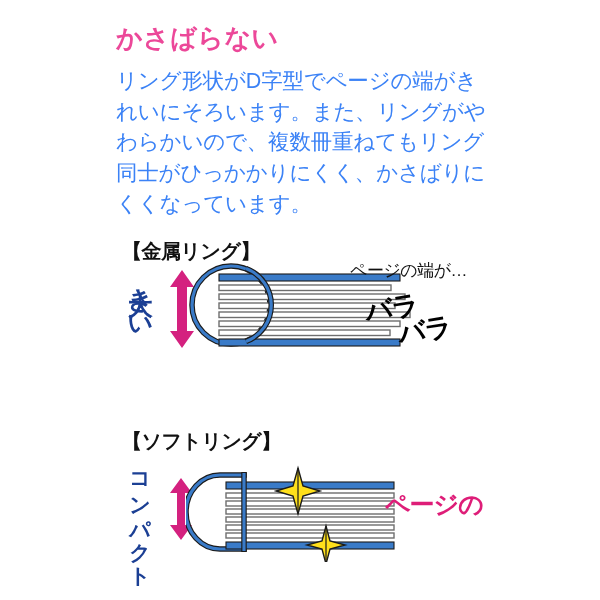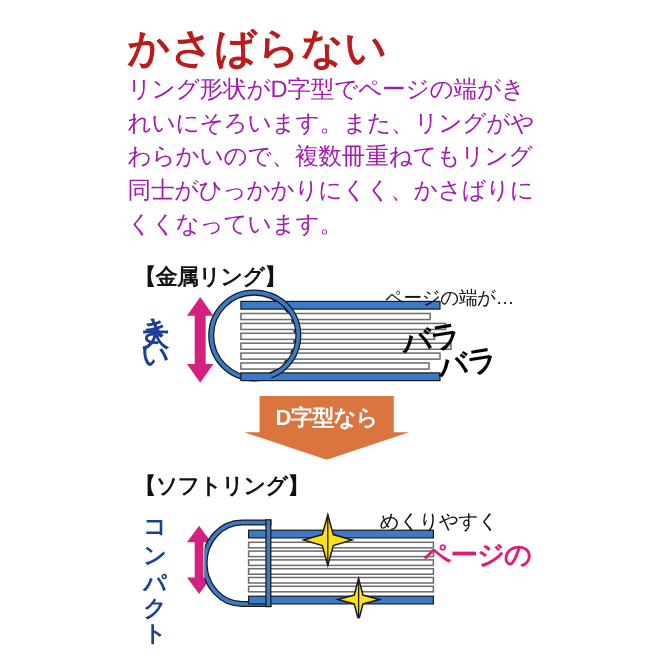--- a/index.html
+++ b/index.html
@@ -16,36 +16,36 @@
     height: 600px;
     background: #ffffff;
     overflow: hidden;
   }
 
   
   .headline {
     position: absolute;
     left: 116px;
     top: 24px;
-    font-size: 38px;
-    font-weight: bold;
-    color: #b91c1c;
+    font-size: 26px;
+    font-weight: bold;
+    color: #ec4899;
     letter-spacing: 0.5px;
     line-height: 1.1;
     white-space: nowrap;
   }
 
   .body-copy {
     position: absolute;
     left: 116px;
     top: 66px;
     width: 372px;
     font-size: 21.5px;
     line-height: 1.43;
-    color: #a21caf;
+    color: #3b82f6;
     letter-spacing: -0.2px;
   }
 
   
   .section-label {
     position: absolute;
     font-size: 20px;
     font-weight: bold;
     color: #111111;
     white-space: nowrap;
@@ -192,26 +192,20 @@
     <rect x="33" y="81" width="181" height="7" fill="#3a7bc8" stroke="#1b1b1b" stroke-width="1.1"></rect>
 
     <path d="M 60 10.5 A 39 39 0 0 1 60 83.5" fill="none" stroke="#1b1b1b" stroke-width="5.5"></path>
     <path d="M 60 10.5 A 39 39 0 0 1 60 83.5" fill="none" stroke="#3a7bc8" stroke-width="3.2"></path>
   </svg>
 
   <div class="annot" id="annot-edge-dots">ページの端が…</div>
   <div class="bara" id="bara-1">バラ</div>
   <div class="bara" id="bara-2">バラ</div>
 
-  <div id="banner-dshape">
-    <svg width="150" height="58" viewBox="0 0 150 58">
-      <polygon points="14,0 136,0 136,33 150,33 75,58 0,33 14,33" fill="#db7540"></polygon>
-    </svg>
-    <div id="banner-label">D字型なら</div>
-  </div>
 
   <div class="section-label" id="label-soft">【ソフトリング】</div>
 
   <div class="vcaption" id="vcap-compact">コンパクト</div>
 
   <svg class="dbl-arrow" id="arrow-soft" style="left:168px; top:478px;" width="26" height="62" viewBox="0 0 26 62">
     <polygon points="13,0 24,15 17,15 17,47 24,47 13,62 2,47 9,47 9,15 2,15" fill="#d4217f"></polygon>
   </svg>
 
   <svg class="diagram" id="diagram-soft" width="245" height="100" viewBox="0 0 245 100">
@@ -236,16 +230,15 @@
     <g>
       <path d="M 112 6 L 117 24 L 134 29 L 117 34 L 112 52 L 107 34 L 90 29 L 107 24 Z" fill="#ffe01b" stroke="#1b1b1b" stroke-width="1.4"></path>
       <line x1="112" y1="6" x2="112" y2="52" stroke="#1b1b1b" stroke-width="1.2"></line>
     </g>
     <g>
       <path d="M 140 64 L 144 79 L 159 83 L 144 87 L 140 102 L 136 87 L 121 83 L 136 79 Z" fill="#ffe01b" stroke="#1b1b1b" stroke-width="1.4"></path>
       <line x1="140" y1="64" x2="140" y2="102" stroke="#1b1b1b" stroke-width="1.2"></line>
     </g>
   </svg>
 
-  <div class="annot" id="annot-easy">めくりやすく</div>
   <div class="pink-line" id="pink-1">ページの</div>
 
 </div>
 
 </body></html>

